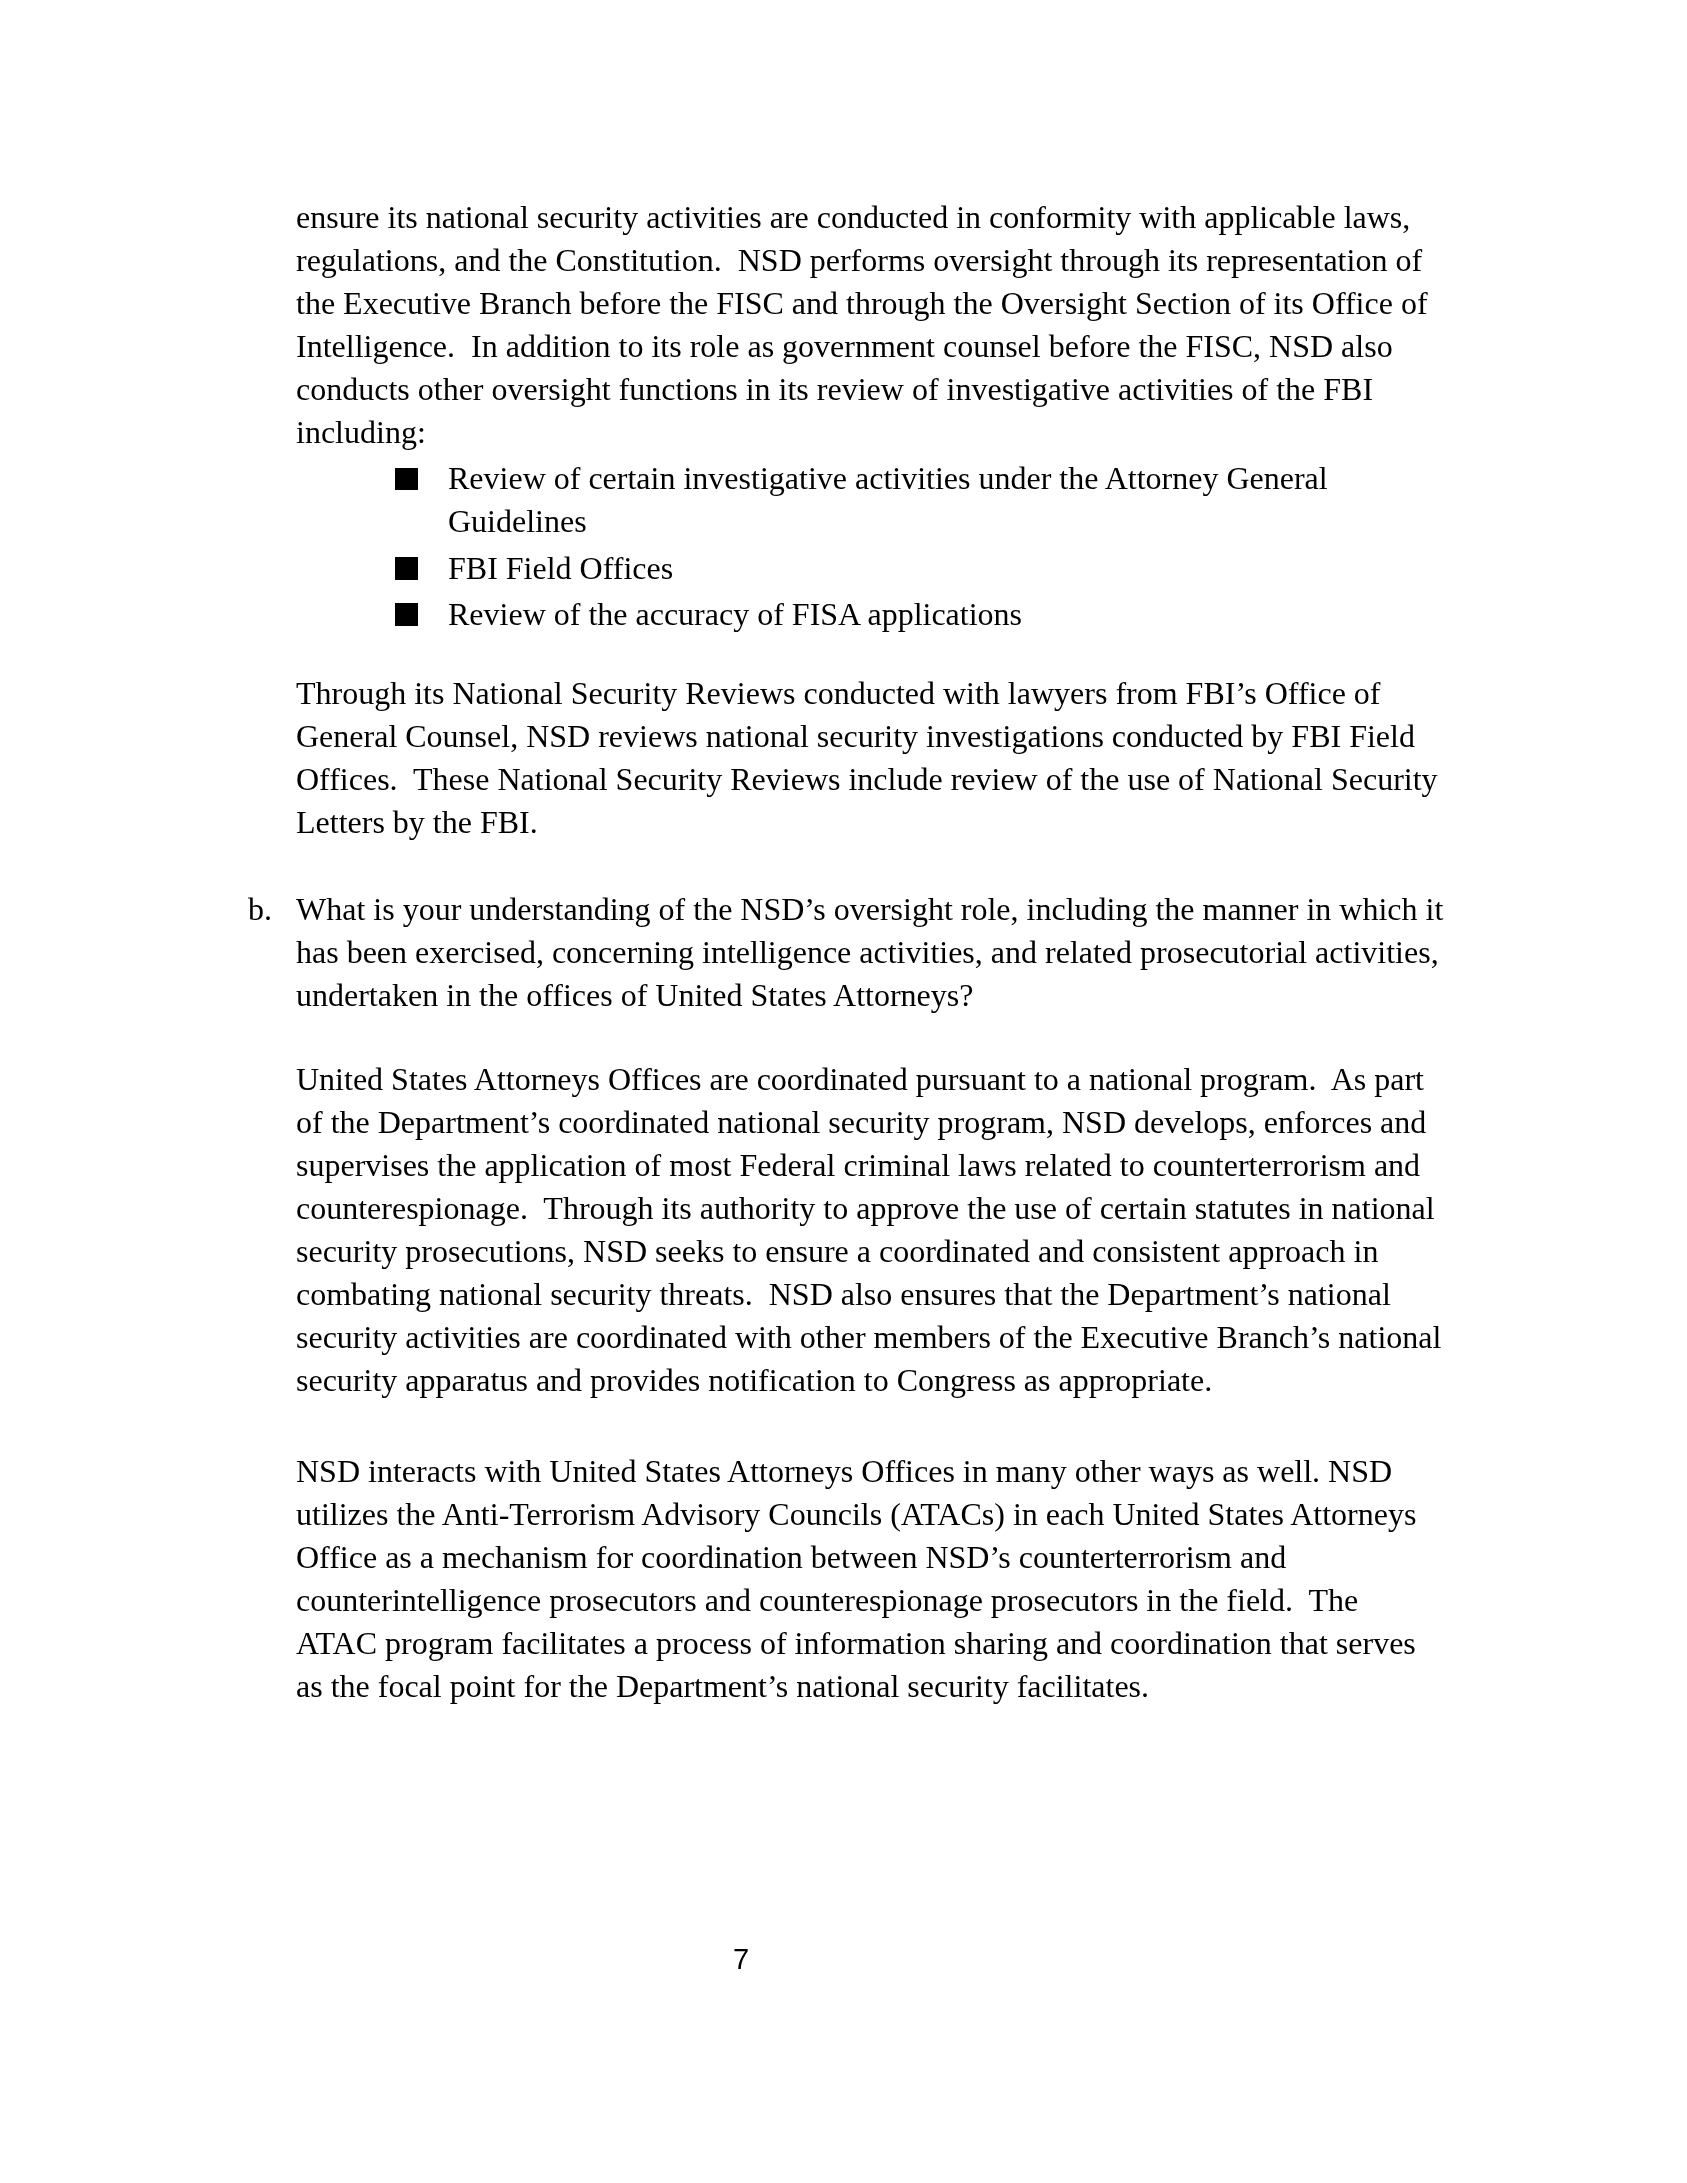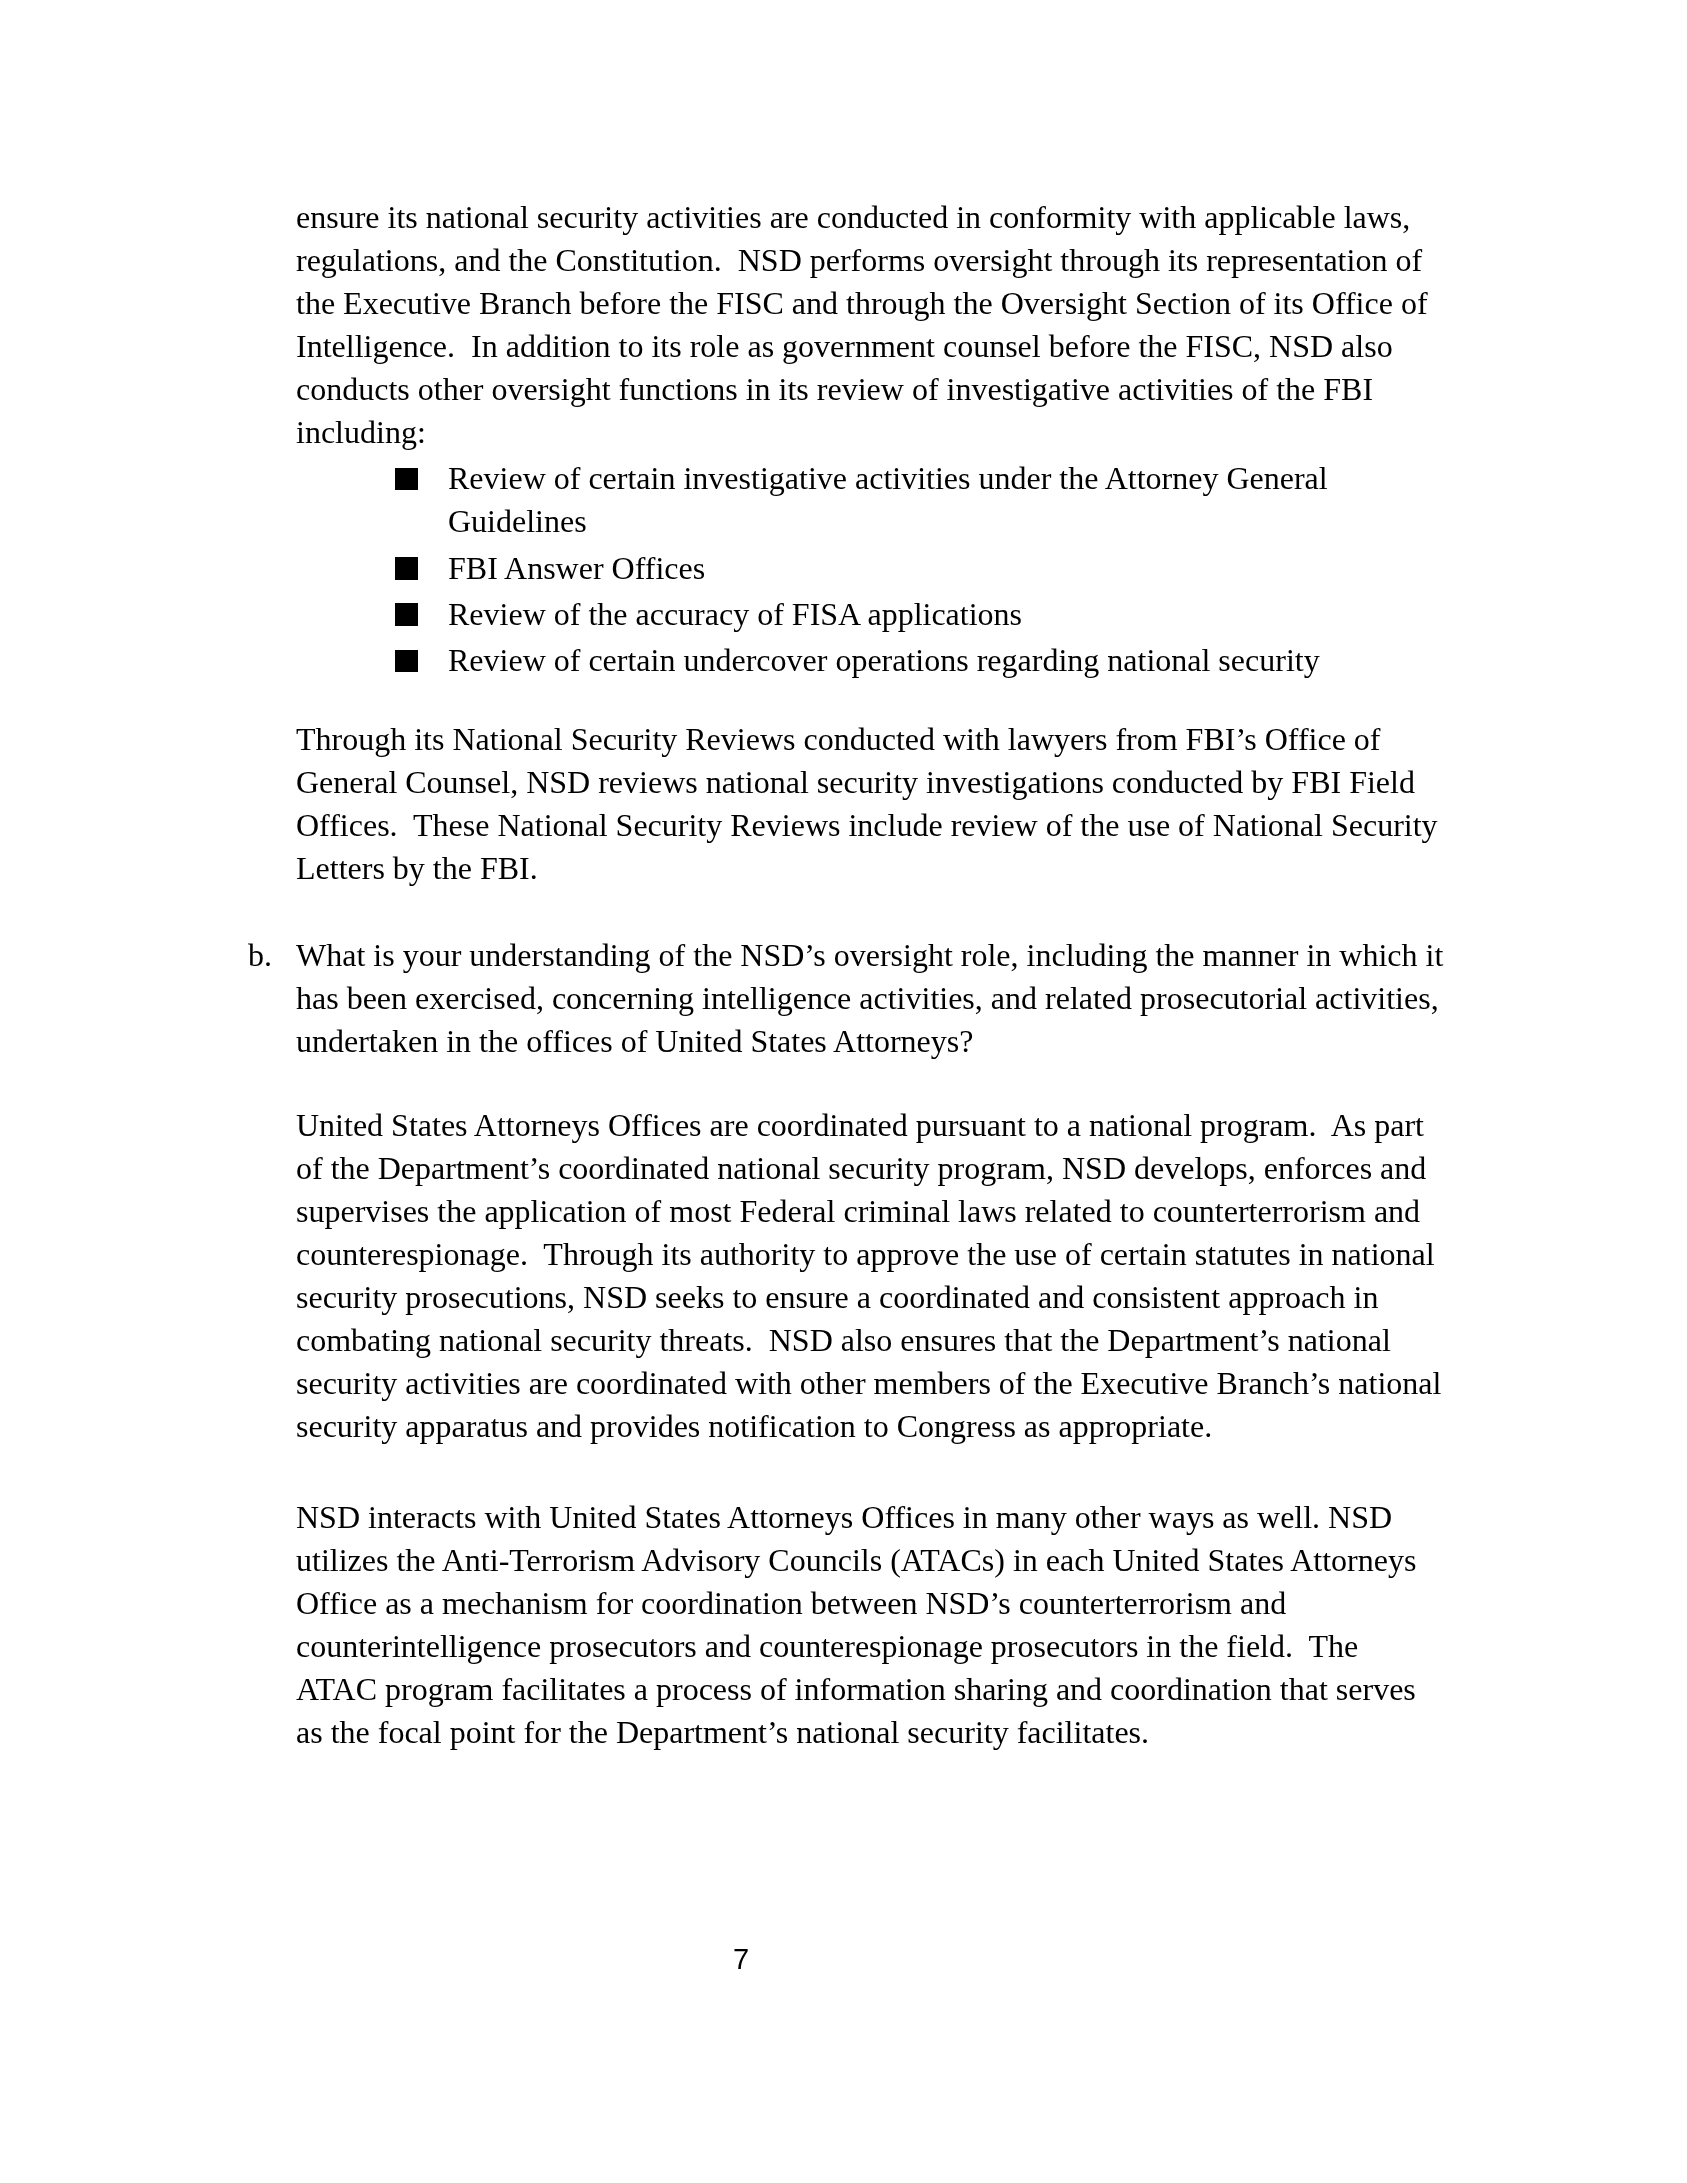--- a/index.html
+++ b/index.html
@@ -82,29 +82,25 @@
     </div>
 
     <div class="bullets">
       <div class="bullet-item">
         <span class="marker"></span>
         <div class="line">Review of certain investigative activities under the Attorney General</div>
         <div class="line">Guidelines</div>
       </div>
       <div class="bullet-item">
         <span class="marker"></span>
-        <div class="line">FBI Answer Offices</div>
+        <div class="line">FBI Field Offices</div>
       </div>
       <div class="bullet-item">
         <span class="marker"></span>
         <div class="line">Review of the accuracy of FISA applications</div>
-      </div>
-      <div class="bullet-item">
-        <span class="marker"></span>
-        <div class="line">Review of certain undercover operations regarding national security</div>
       </div>
     </div>
 
     <div class="para mt-p2">
       <div class="line">Through its National Security Reviews conducted with lawyers from FBI’s Office of</div>
       <div class="line">General Counsel, NSD reviews national security investigations conducted by FBI Field</div>
       <div class="line">Offices.  These National Security Reviews include review of the use of National Security</div>
       <div class="line">Letters by the FBI.</div>
     </div>
 

